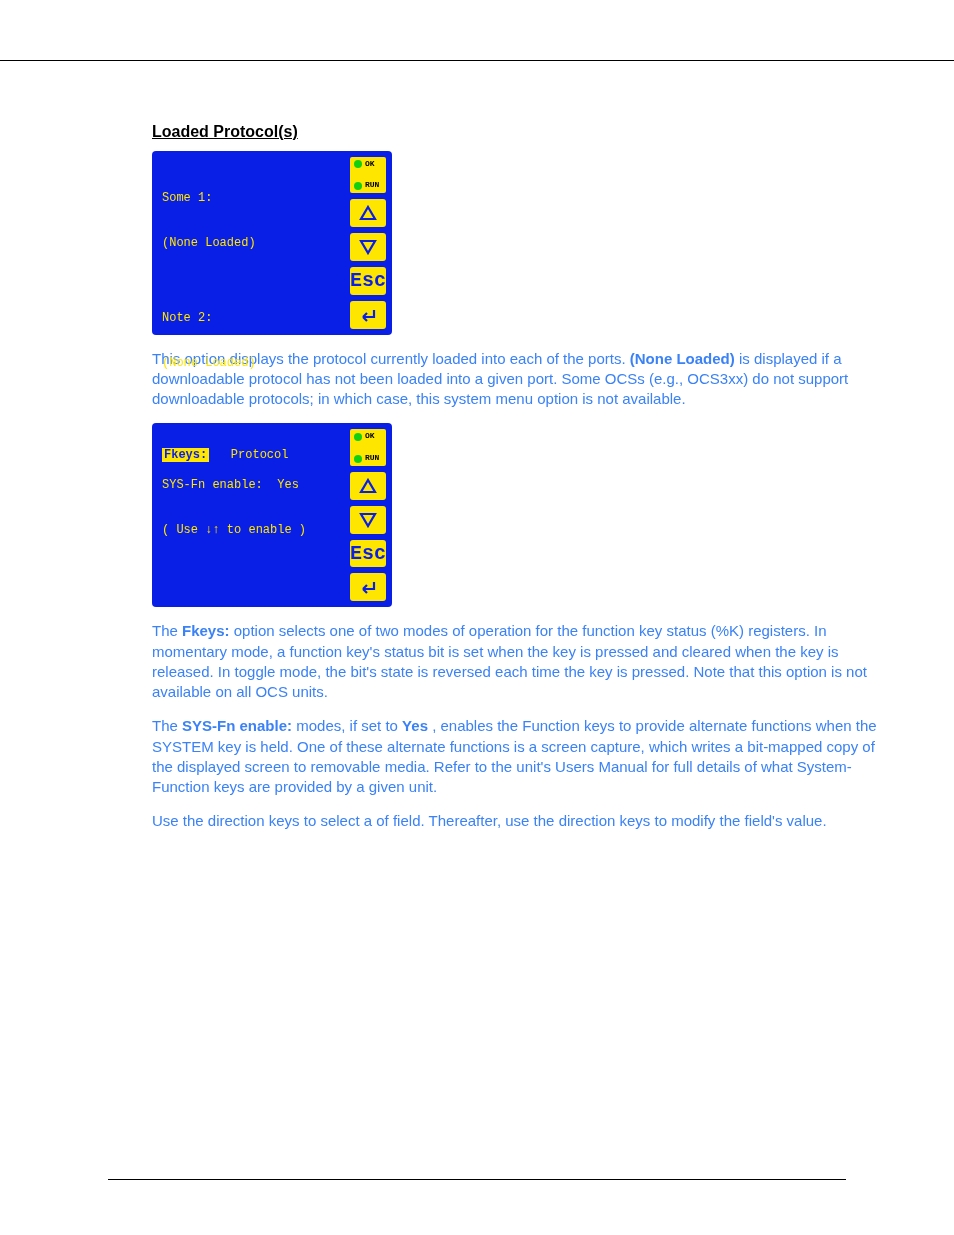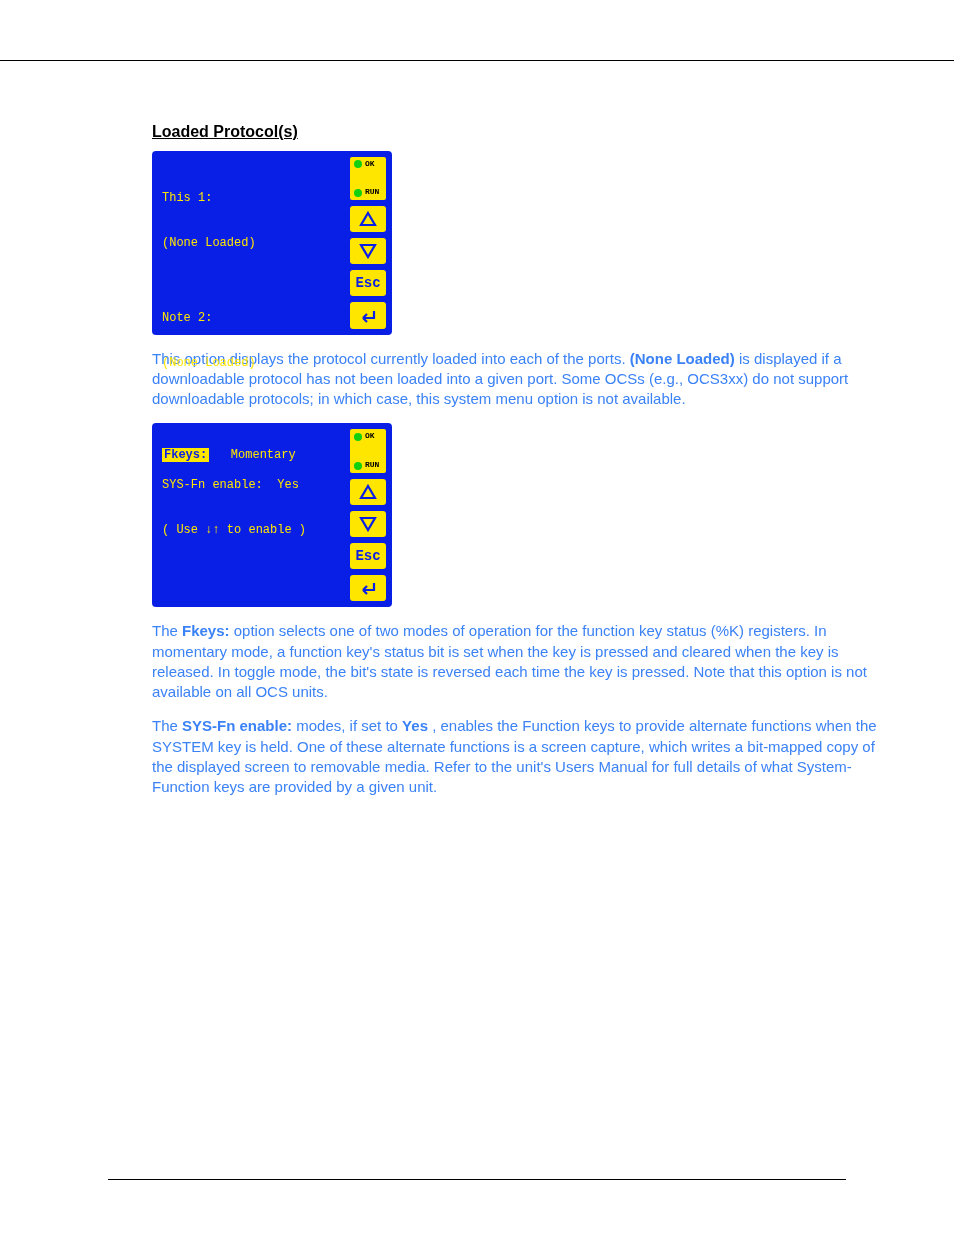--- a/index.html
+++ b/index.html
@@ -88,31 +88,31 @@
     background:var(--yellow);color:var(--blue);
     padding:0 2px;font-weight:bold;
   }
   .device .side{
     width:36px;display:flex;flex-direction:column;gap:6px;
   }
   .device .leds{
     background:var(--yellow);
     color:#000;
     font-size:8px;font-weight:bold;
-    padding:2px 4px;display:flex;flex-direction:column;gap:18px;
+    padding:2px 4px;display:flex;flex-direction:column;gap:11px;
     border-radius:2px;
   }
   .device .leds .row{display:flex;align-items:center;gap:3px;}
   .device .leds .dot{width:8px;height:8px;border-radius:50%;background:var(--green);display:inline-block;}
   .device .btn{
     background:var(--yellow);
     color:var(--blue);
     height:32px;border-radius:3px;
     display:flex;align-items:center;justify-content:center;
-    font-weight:bold;font-size:14px;
+    font-weight:bold;font-size:20px;
   }
   .device .btn.tri-up svg,
   .device .btn.tri-down svg,
   .device .btn.enter svg{stroke:var(--blue);fill:none;stroke-width:2.2;}
   .device .btn.esc{font-family:"Courier New",monospace;color:var(--blue);}
   .device .btn.enter svg{fill:none;}
 </style>
 </head>
 <body>
 
@@ -121,21 +121,21 @@
   <span class="right"></span>
 </header>
 <hr class="page-rule">
 
 <div class="page">
 
   <h4 class="section-label">Loaded Protocol(s)</h4>
 
   <div class="device">
     <div class="lcd">
-      <span class="line">This 1:</span>
+      <span class="line">Some 1:</span>
       <span class="line">(None Loaded)</span>
       <span class="line"></span>
       <span class="line">Note 2:</span>
       <span class="line">(None Loaded)</span>
     </div>
     <div class="side">
       <div class="leds">
         <div class="row">
             <span class="dot"></span>
             <span>OK</span>
@@ -167,21 +167,21 @@
   <p class="body">
     <span>This option displays the protocol currently loaded into each of the ports. </span>
     <b>(None Loaded)</b>
     <span> is displayed if a downloadable protocol has not been loaded into a given port. Some OCSs (e.g., OCS3xx) do not support downloadable protocols; in which case, this system menu option is not available.</span>
   </p>
 
 
 
   <div class="device">
     <div class="lcd">
-<span class="line"><span class="highlighted">Fkeys:</span>   <span>Momentary</span></span>
+<span class="line"><span class="highlighted">Fkeys:</span>   <span>Protocol</span></span>
 <span class="line"><span>SYS-Fn enable:</span>  <span>Yes</span></span>
 <span class="line"></span>
 <span class="line"><span>( Use </span><span>↓↑</span><span> to enable )</span></span>
     </div>
     <div class="side">
       <div class="leds">
         <div class="row">
             <span class="dot"></span>
             <span>OK</span>
           </div>
@@ -216,20 +216,25 @@
   </p>
 
   <p class="body">
     <span>The </span>
     <b>SYS-Fn enable:</b>
     <span> modes, if set to </span>
     <b>Yes</b>
     <span>, enables the Function keys to provide alternate functions when the SYSTEM key is held. One of these alternate functions is a screen capture, which writes a bit-mapped copy of the displayed screen to removable media. Refer to the unit's Users Manual for full details of what System-Function keys are provided by a given unit.</span>
   </p>
 
+  <p class="body">
+    <span>Use the direction keys to select a of field. Thereafter, use the </span>
+    <span>direction</span>
+    <span> keys to modify the field's value.</span>
+  </p>
 
 </div>
 
 <hr class="footer-rule">
 <footer class="bottom" aria-hidden="true">
   <span class="left"></span>
   <span class="center"></span>
   <span class="page-num"></span>
 </footer>
 

